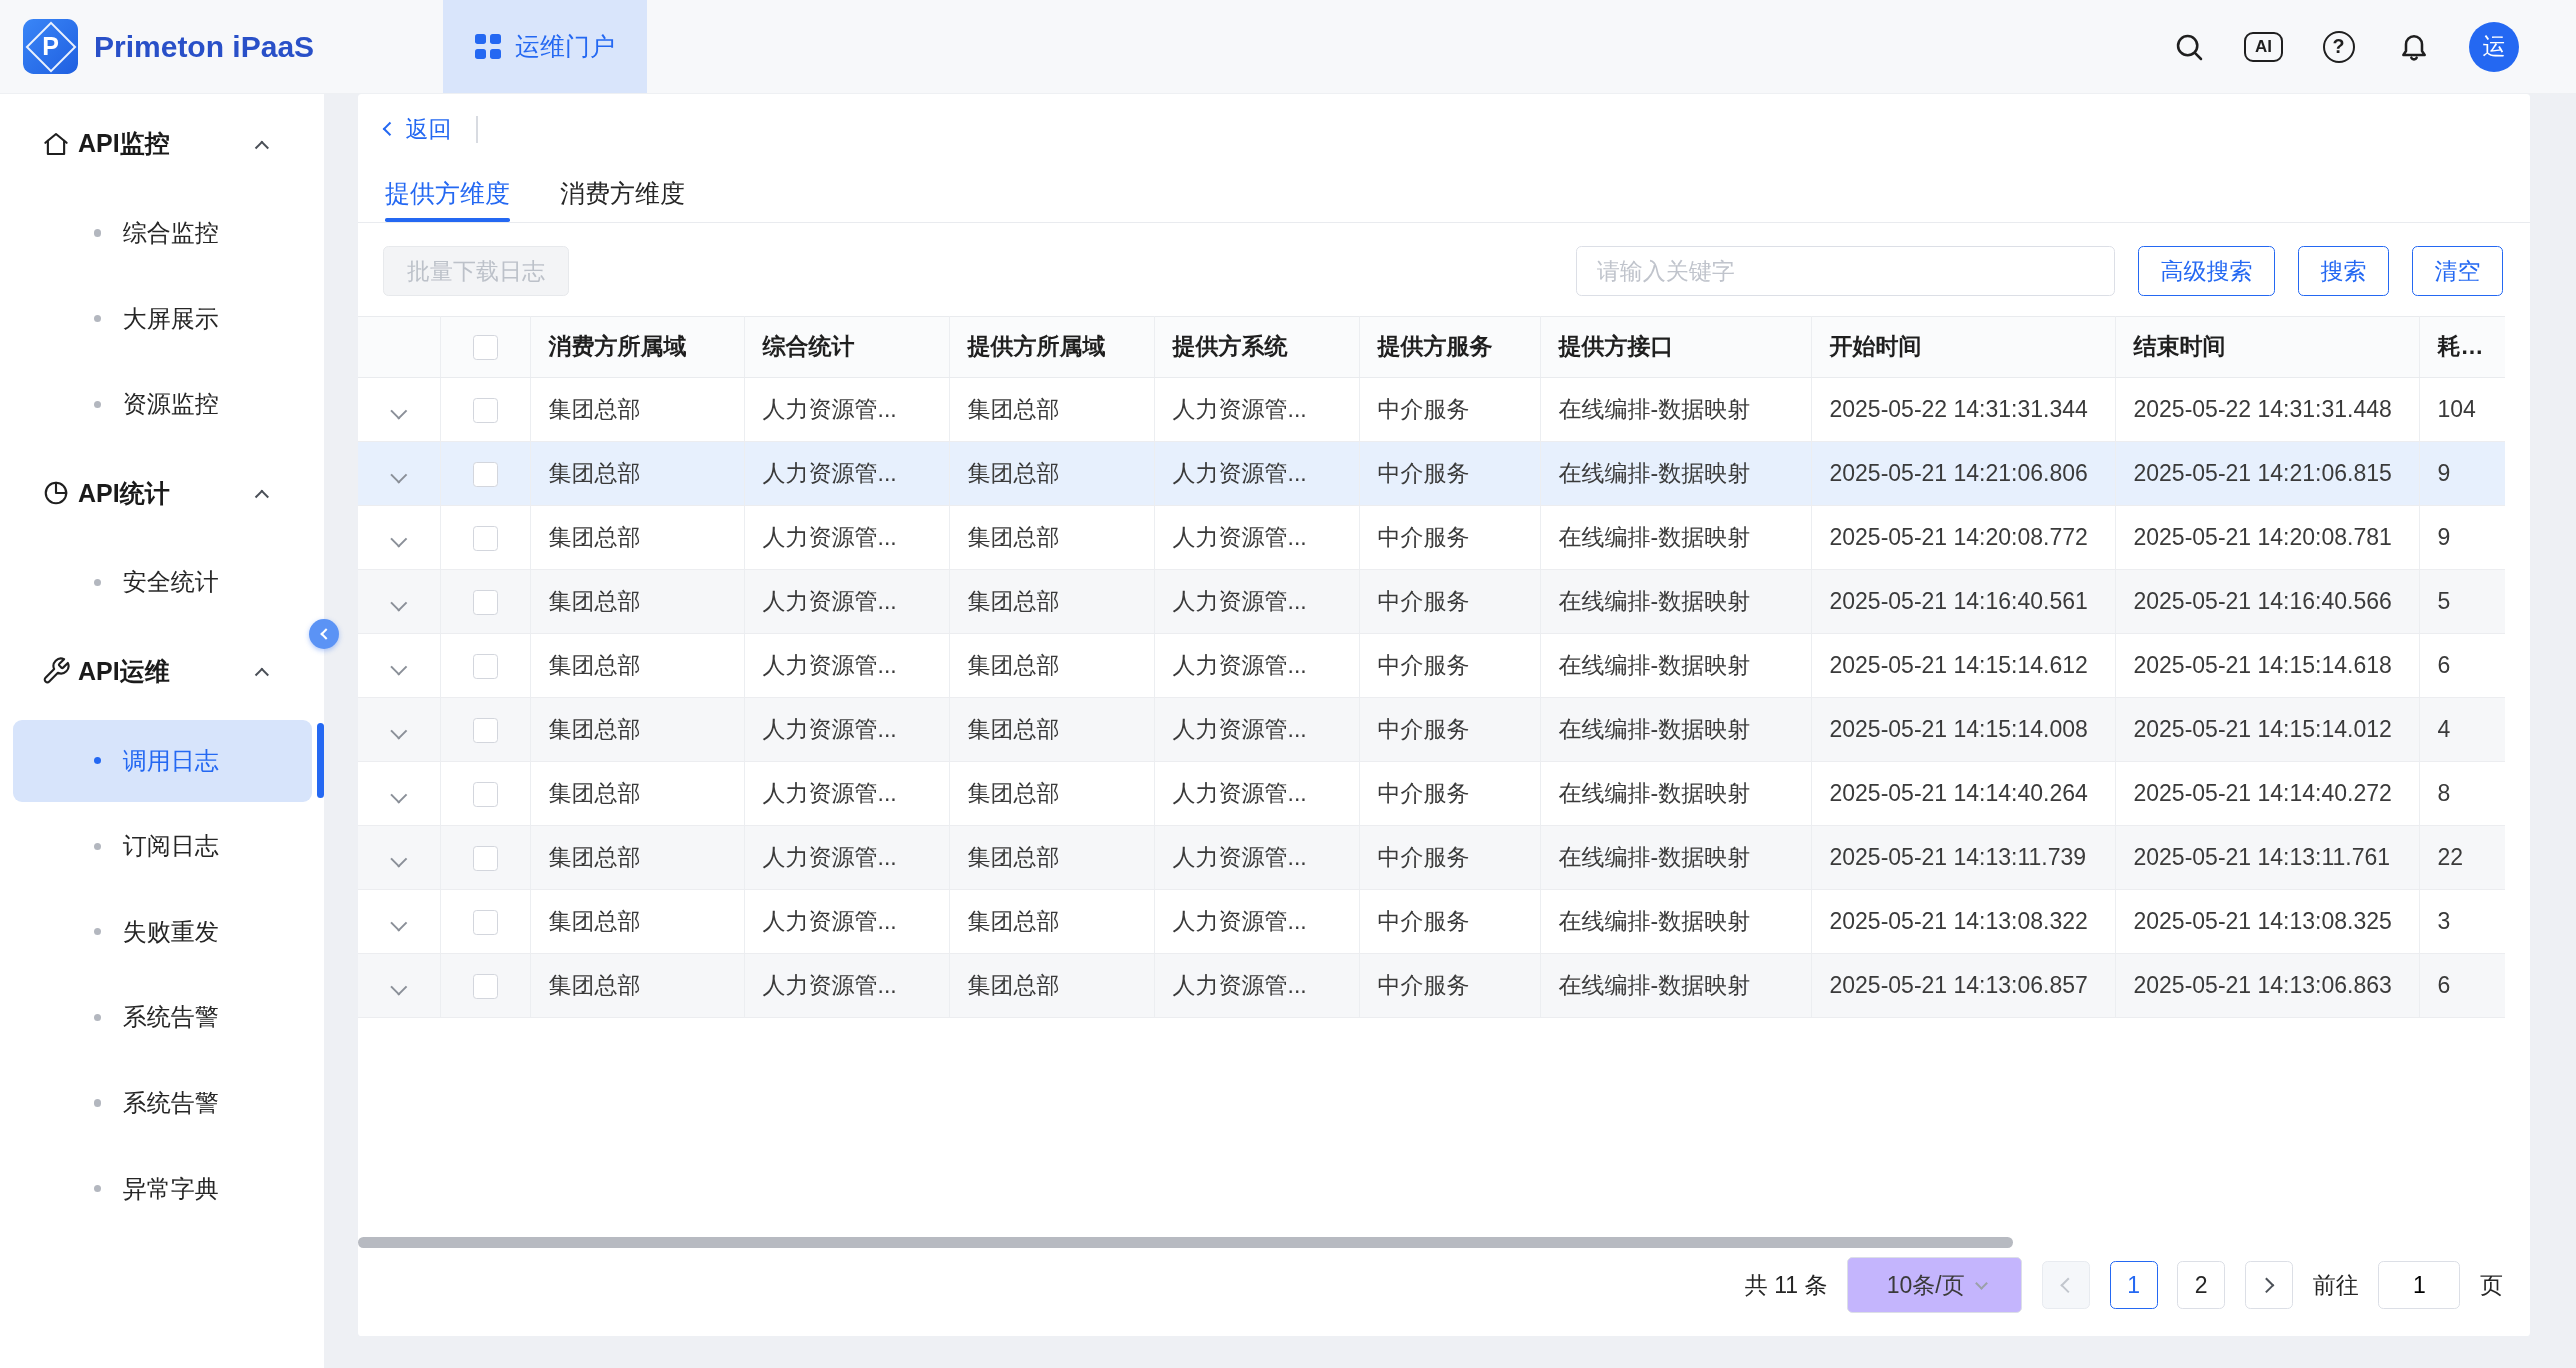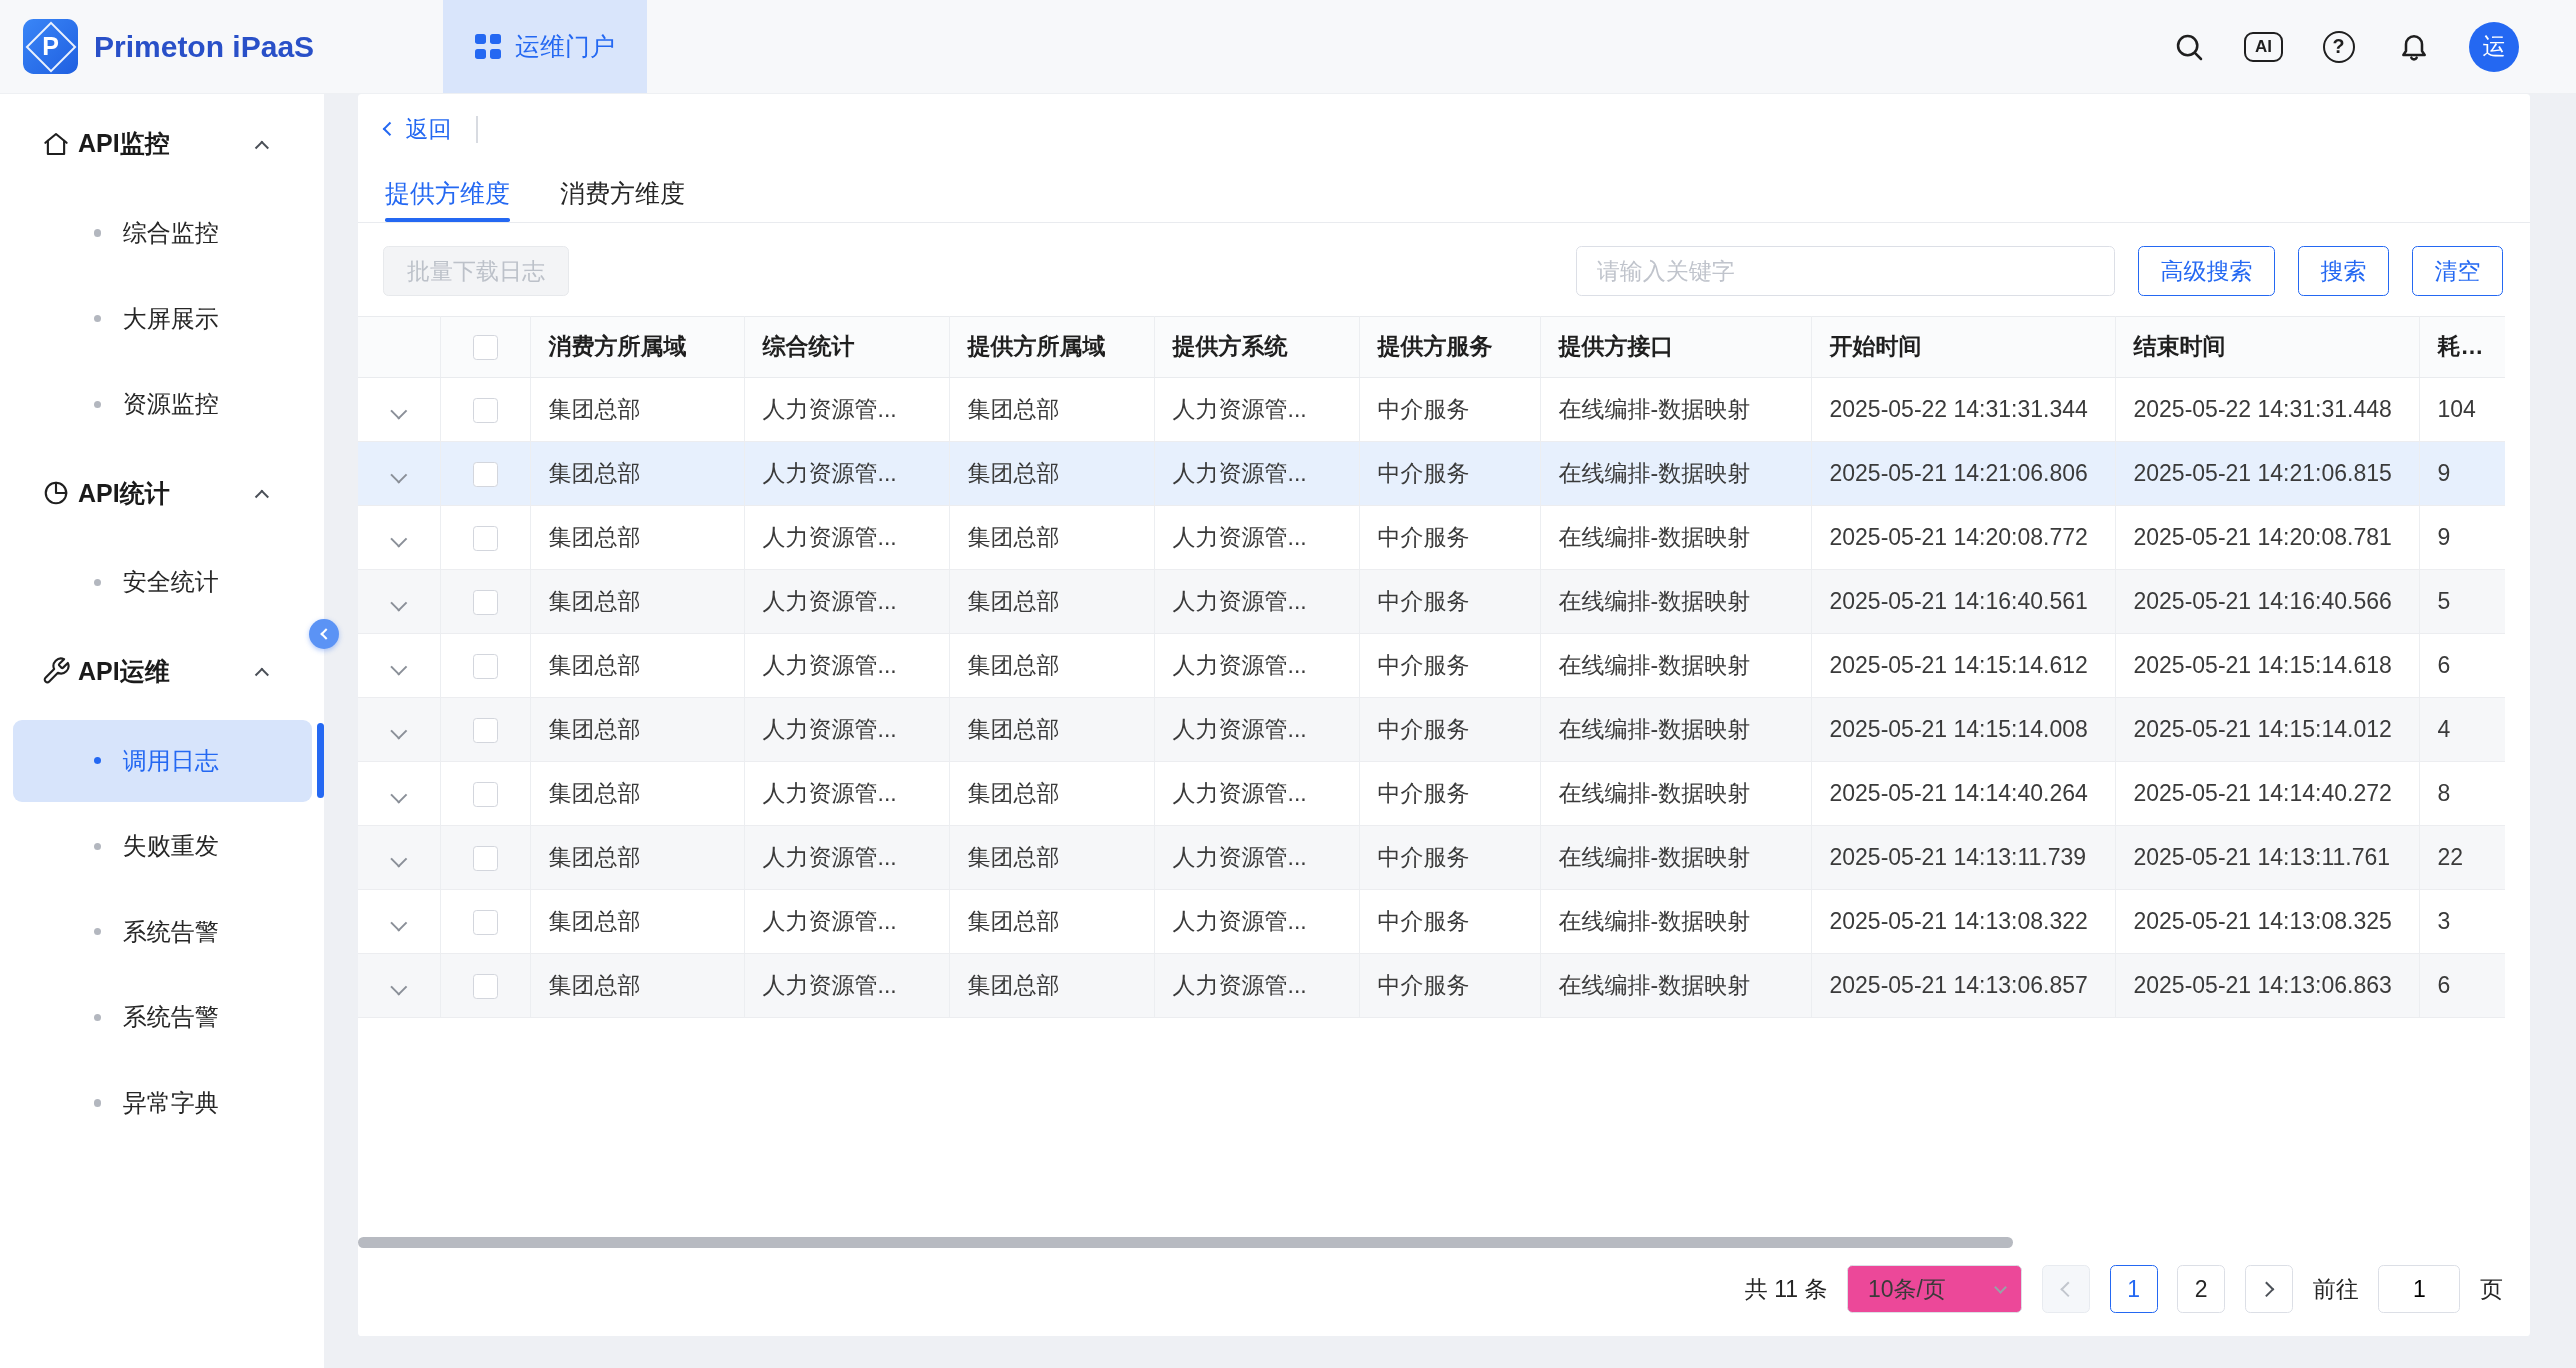--- a/index.html
+++ b/index.html
@@ -113,23 +113,23 @@
     border-radius:3.6px; background:#fff; vertical-align:middle; cursor:pointer; }
   .chev.expand { width:11.6px; height:11.6px; border-right:2.2px solid #8a8f98; border-bottom:2.2px solid #8a8f98;
     transform:rotate(45deg); margin-top:-4.5px; cursor:pointer; }
 
   
   .hscrollbar { position:absolute; left:0; bottom:88px; width:2147px; height:10.7px; }
   .hscrollbar .thumb { width:1655px; height:10.7px; border-radius:5.4px; background:#b7bac1; cursor:pointer; }
 
   .pagination { position:absolute; right:27px; bottom:23px; display:flex; align-items:center;
     gap:19.7px; font-size:23px; color:#262626; }
-  .page-size { height:48px; min-width:175px; border:1.8px solid #dcdfe6; border-radius:5.4px;
-    display:flex; align-items:center; justify-content:space-between; gap:12.5px;
-    padding:0 16px 0 19.7px; background:#ec4899; cursor:pointer; color:#3a3a3a; }
+  .page-size { height:56px; min-width:175px; border:1.8px solid #dcdfe6; border-radius:5.4px;
+    display:flex; align-items:center; justify-content:center; gap:12.5px;
+    padding:0 16px 0 19.7px; background:#c4b5fd; cursor:pointer; color:#3a3a3a; }
   .caret { width:9px; height:9px; border-right:2.2px solid #9aa0a8; border-bottom:2.2px solid #9aa0a8;
     transform:rotate(45deg); margin-top:-3.6px; }
   .pg-btn { width:48px; height:48px; border-radius:5.4px; display:flex; align-items:center; justify-content:center;
     background:#fff; border:1.8px solid #dcdfe6; font-size:23px; cursor:pointer; font-family:inherit; color:#262626; }
   .pg-btn.prev { background:#f5f7fa; border-color:#e8ebf0; }
   .pg-btn.prev .chev { border-color:#c2c6cd; }
   .pg-btn.next .chev { border-color:#4c5158; }
   .pg-btn.num.active { border-color:#2468f2; color:#2468f2; }
   .page-nums { display:flex; gap:19.7px; }
   .goto-input { width:82px; height:48px; border:1.8px solid #dcdfe6; border-radius:5.4px;
@@ -224,20 +224,24 @@
         <span>API运维</span>
         <span class="chev up group-chev"></span>
       </div>
       <div class="nav-sub active">
         <span class="dot"></span>
         <span>调用日志</span>
         <span class="active-bar"></span>
       </div>
       <div class="nav-sub">
         <span class="dot"></span>
+        <span>订阅日志</span>
+      </div>
+      <div class="nav-sub">
+        <span class="dot"></span>
         <span>失败重发</span>
       </div>
       <div class="nav-sub">
         <span class="dot"></span>
         <span>系统告警</span>
       </div>
       <div class="nav-sub">
         <span class="dot"></span>
         <span>系统告警</span>
       </div>

